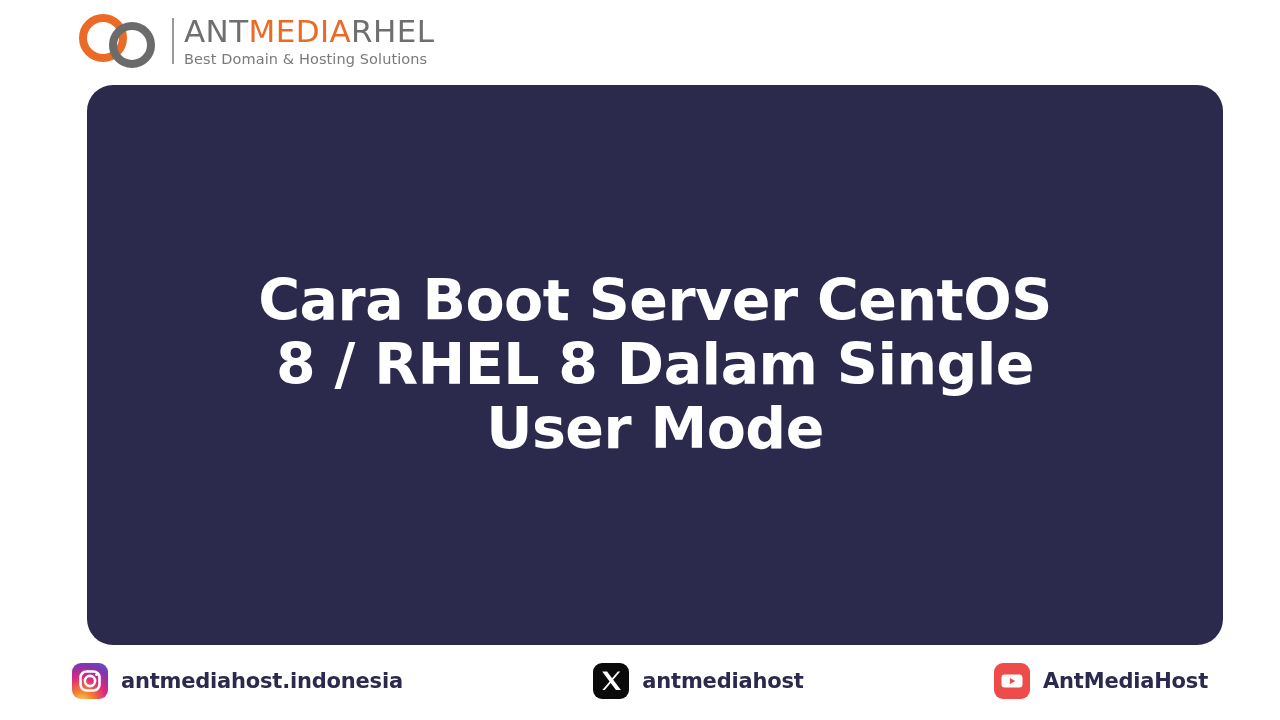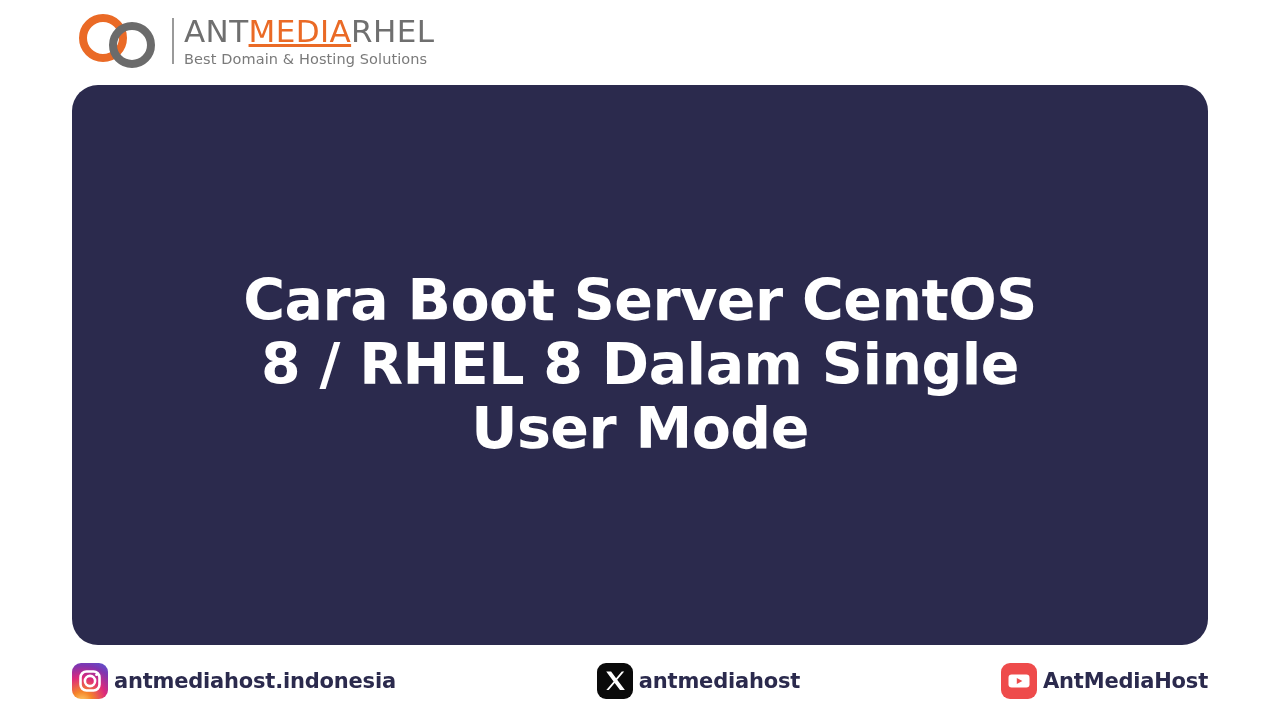--- a/index.html
+++ b/index.html
@@ -44,35 +44,35 @@
     line-height: 1;
   }
   .logo-wordmark {
     font-family: "DejaVu Sans", sans-serif;
     font-size: 31px;
     letter-spacing: 0.4px;
     font-weight: 400;
     white-space: nowrap;
   }
   .logo-wordmark .w-gray { color: #6f6f6f; margin-top: 14px; }
-  .logo-wordmark .w-orange { color: #ea6a26; text-decoration: underline; }
+  .logo-wordmark .w-orange { color: #ea6a26; }
   .logo-tagline {
     font-family: "DejaVu Sans", sans-serif;
     font-size: 14.5px;
     font-weight: 400;
     color: #7a7a7a;
     margin-top: 5px;
     letter-spacing: 0.1px;
     white-space: nowrap;
   }
 
   
   .card {
     position: absolute;
-    left: 72px;
+    left: 87px;
     top: 85px;
     width: 1136px;
     height: 560px;
     background: #2b2a4d;
     border-radius: 26px;
     display: flex;
     align-items: center;
     justify-content: center;
     box-sizing: border-box;
     padding: 0 80px;
@@ -96,21 +96,21 @@
     top: 658px;
     width: 1136px;
     height: 45px;
     display: flex;
     align-items: center;
     justify-content: space-between;
   }
   .social-item {
     display: flex;
     align-items: center;
-    gap: 6px;
+    gap: 13px;
     text-align: center;
   }
   .social-icon {
     width: 36px;
     height: 36px;
     border-radius: 9px;
     flex: 0 0 auto;
     position: relative;
     display: block;
   }

